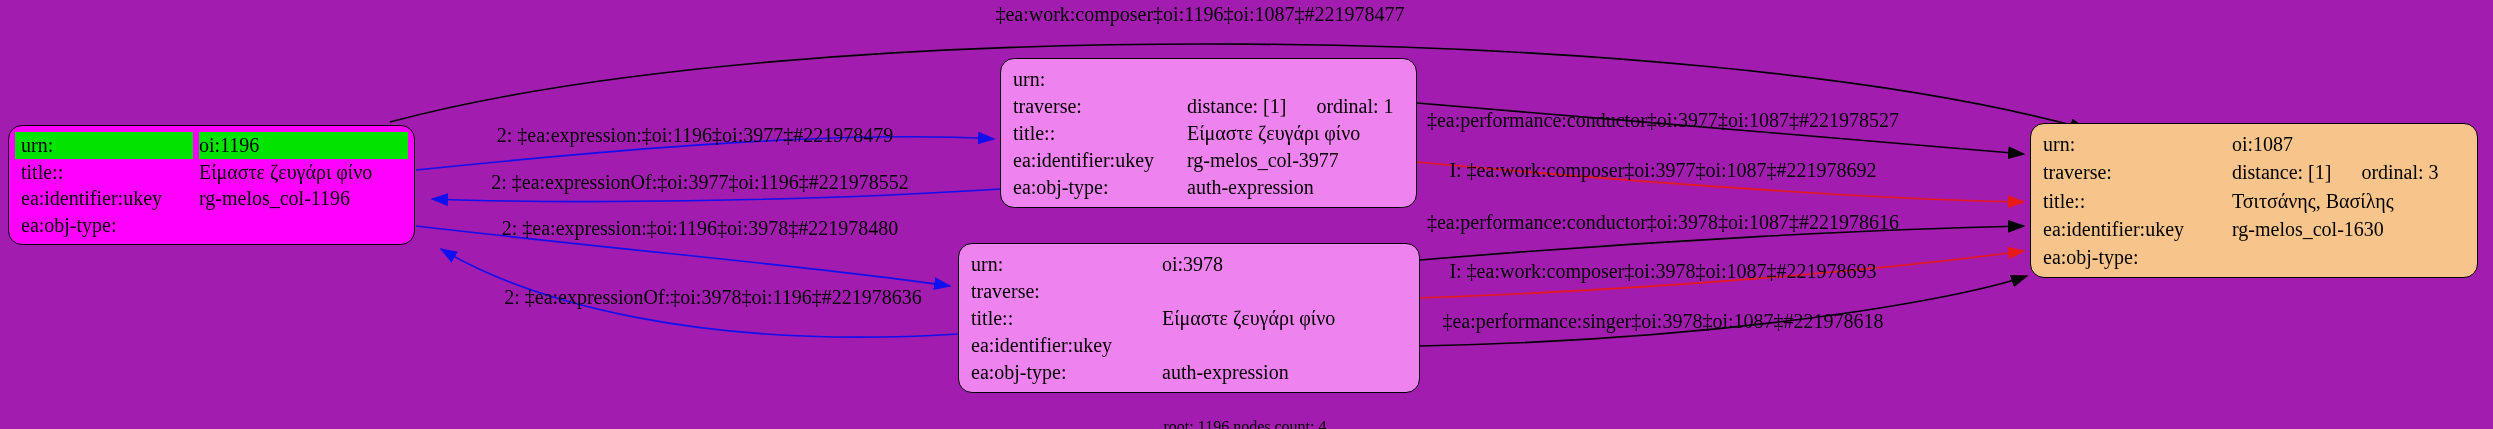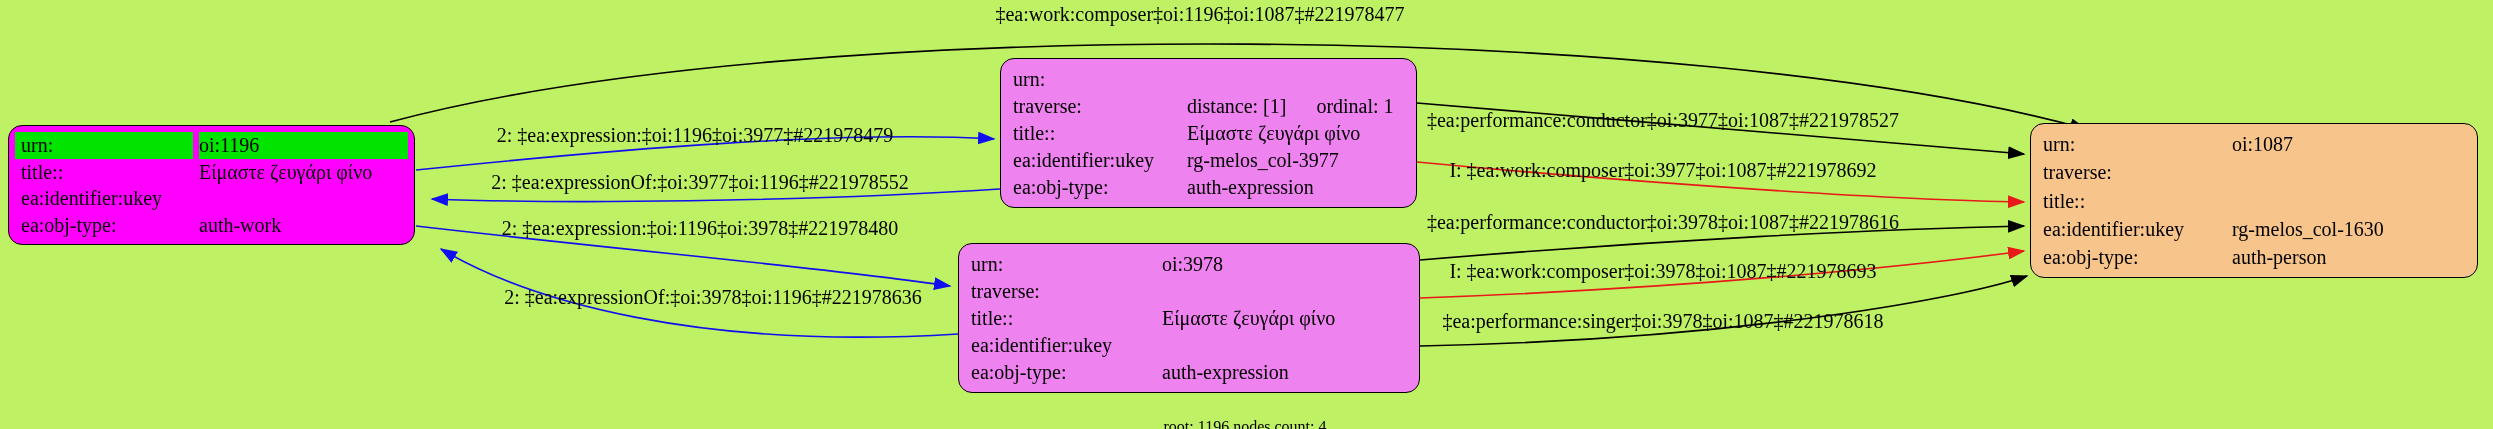--- a/index.html
+++ b/index.html
@@ -1,19 +1,19 @@
 <!DOCTYPE html>
 <html><head>
 <meta charset="utf-8">
 <style>
   html,body{margin:0;padding:0;background:#ffffff;}
   .canvas{
     position:relative;
     width:2493px;height:429px;
-    background:#bef264;
+    background:#a21caf;
     font-family:"Liberation Serif","DejaVu Serif",serif;
     font-size:20px;color:#000;
     overflow:hidden;
   }
   svg.edges{position:absolute;left:0;top:0;width:2493px;height:429px;}
   svg.edges text{
     font-family:"Liberation Serif","DejaVu Serif",serif;
     font-size:20px;fill:#000;
   }
   .node{
@@ -97,24 +97,24 @@
     <div class="row green-row">
       <span class="cell lbl">urn:</span>
       <span class="cell val">oi:1196</span>
     </div>
     <div class="row">
       <span class="cell lbl">title::</span>
       <span class="cell val">Είμαστε ζευγάρι φίνο</span>
     </div>
     <div class="row">
       <span class="cell lbl">ea:identifier:ukey</span>
+      <span class="cell val">rg-melos_col-1196</span>
     </div>
     <div class="row">
       <span class="cell lbl">ea:obj-type:</span>
-      <span class="cell val">auth-work</span>
     </div>
   </div>
 
   <div class="node node-violet" id="node-3977">
     <div class="row">
       <span class="cell lbl">urn:</span>
     </div>
     <div class="row">
       <span class="cell lbl">traverse:</span>
       <span class="cell val">distance: [1]      ordinal: 1</span>
@@ -154,29 +154,30 @@
     </div>
   </div>
 
   <div class="node node-orange" id="node-1087">
     <div class="row">
       <span class="cell lbl">urn:</span>
       <span class="cell val">oi:1087</span>
     </div>
     <div class="row">
       <span class="cell lbl">traverse:</span>
+      <span class="cell val">distance: [1]      ordinal: 3</span>
     </div>
     <div class="row">
       <span class="cell lbl">title::</span>
+      <span class="cell val">Τσιτσάνης, Βασίλης</span>
     </div>
     <div class="row">
       <span class="cell lbl">ea:identifier:ukey</span>
       <span class="cell val">rg-melos_col-1630</span>
     </div>
     <div class="row">
       <span class="cell lbl">ea:obj-type:</span>
-      <span class="cell val">auth-person</span>
     </div>
   </div>
 
   <div class="graph-footer">root: 1196 nodes count: 4</div>
 
 </div>
 
 </body></html>

